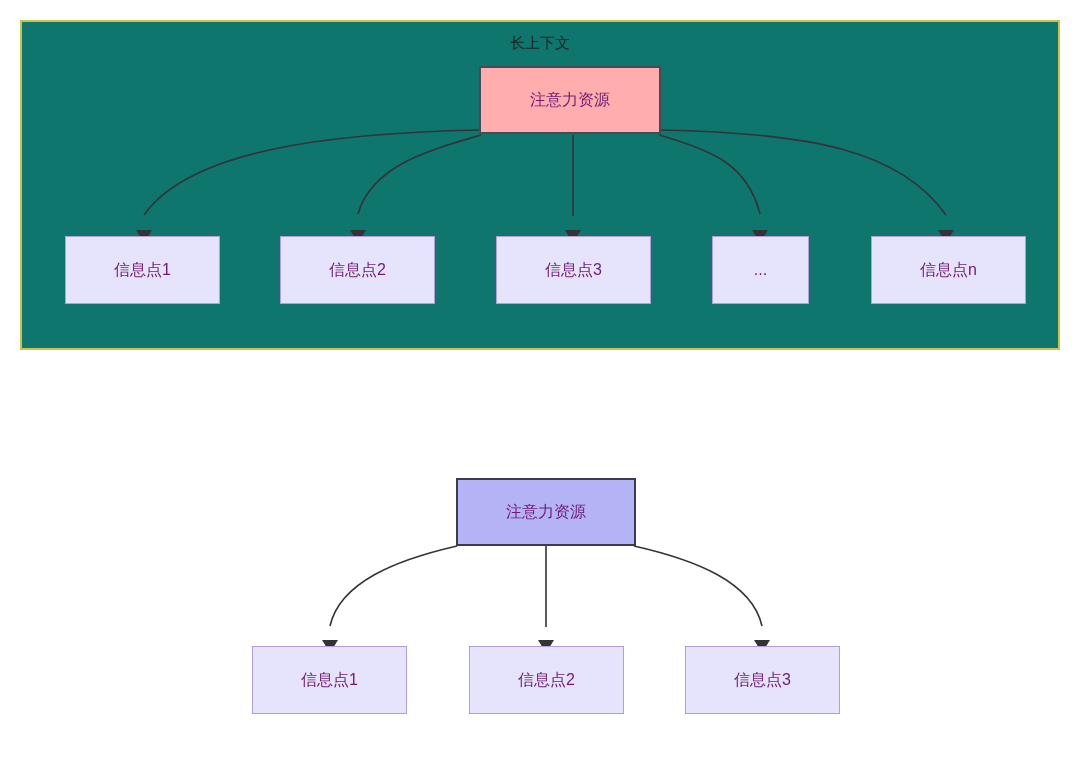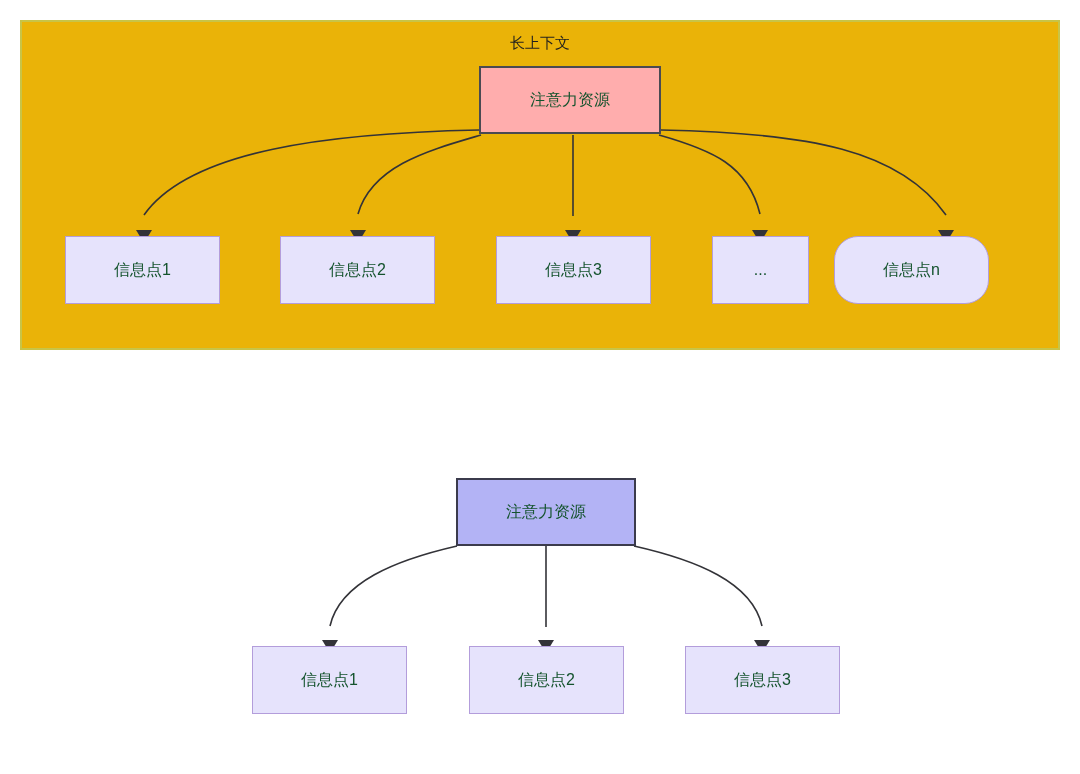--- a/index.html
+++ b/index.html
@@ -20,21 +20,21 @@
     position: absolute;
     left: 0;
     top: 0;
     width: 1080px;
     height: 774px;
   }
 
   
   .group-box {
     position: absolute;
-    background: #eab308;
+    background: #0f766e;
     border: 2px solid #c8c447;
     box-sizing: border-box;
     padding-left: 14px;
   }
   #group-long {
     left: 20px;
     top: 20px;
     width: 1040px;
     height: 330px;
   }
@@ -58,21 +58,21 @@
   }
 
   
   .node {
     position: absolute;
     box-sizing: border-box;
     display: flex;
     align-items: center;
     justify-content: center;
     font-size: 16px;
-    color: #14532d;
+    color: #701a75;
     line-height: 1.2;
     white-space: nowrap;
   }
   .node-root-pink {
     background: #ffadad;
     border: 2px solid #4a4a52;
   }
   .node-root-blue {
     background: #b3b3f5;
     border: 2px solid #3b3b4c;
@@ -140,21 +140,21 @@
   <div class="node node-root-pink" style="left:479px; top:66px; width:182px; height:68px;">注意力资源</div>
 
   <div class="node node-leaf" style="left:65px; top:236px; width:155px; height:68px;">信息点1</div>
 
   <div class="node node-leaf" style="left:280px; top:236px; width:155px; height:68px;">信息点2</div>
 
   <div class="node node-leaf" style="left:496px; top:236px; width:155px; height:68px;">信息点3</div>
 
   <div class="node node-leaf" style="left:712px; top:236px; width:97px; height:68px;">...</div>
 
-  <div class="node node-leaf" style="left:834px; top:236px; width:155px; height:68px;border-radius:24px;">信息点n</div>
+  <div class="node node-leaf" style="left:871px; top:236px; width:155px; height:68px;">信息点n</div>
 
   <div class="node node-root-blue" style="left:456px; top:478px; width:180px; height:68px;">注意力资源</div>
 
   <div class="node node-leaf" style="left:252px; top:646px; width:155px; height:68px;">信息点1</div>
 
   <div class="node node-leaf" style="left:469px; top:646px; width:155px; height:68px;">信息点2</div>
 
   <div class="node node-leaf" style="left:685px; top:646px; width:155px; height:68px;">信息点3</div>
 
 </div>

